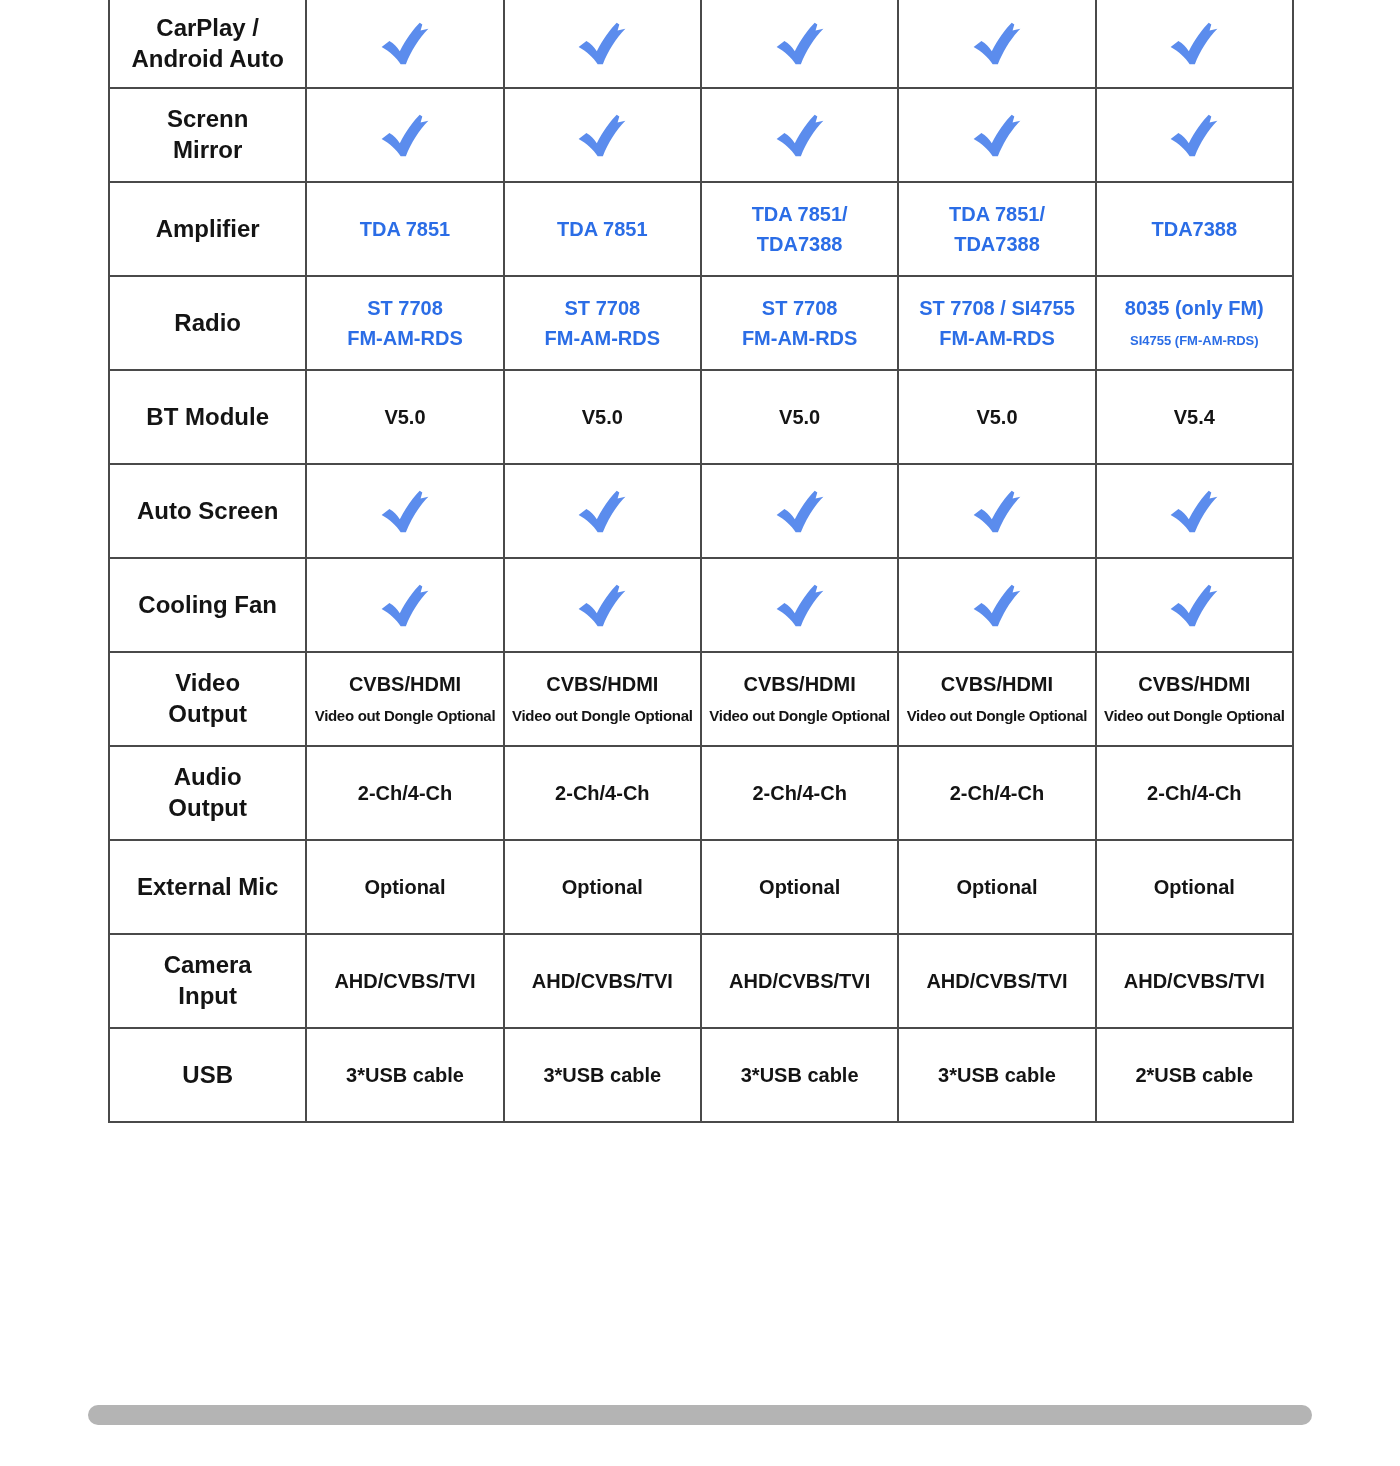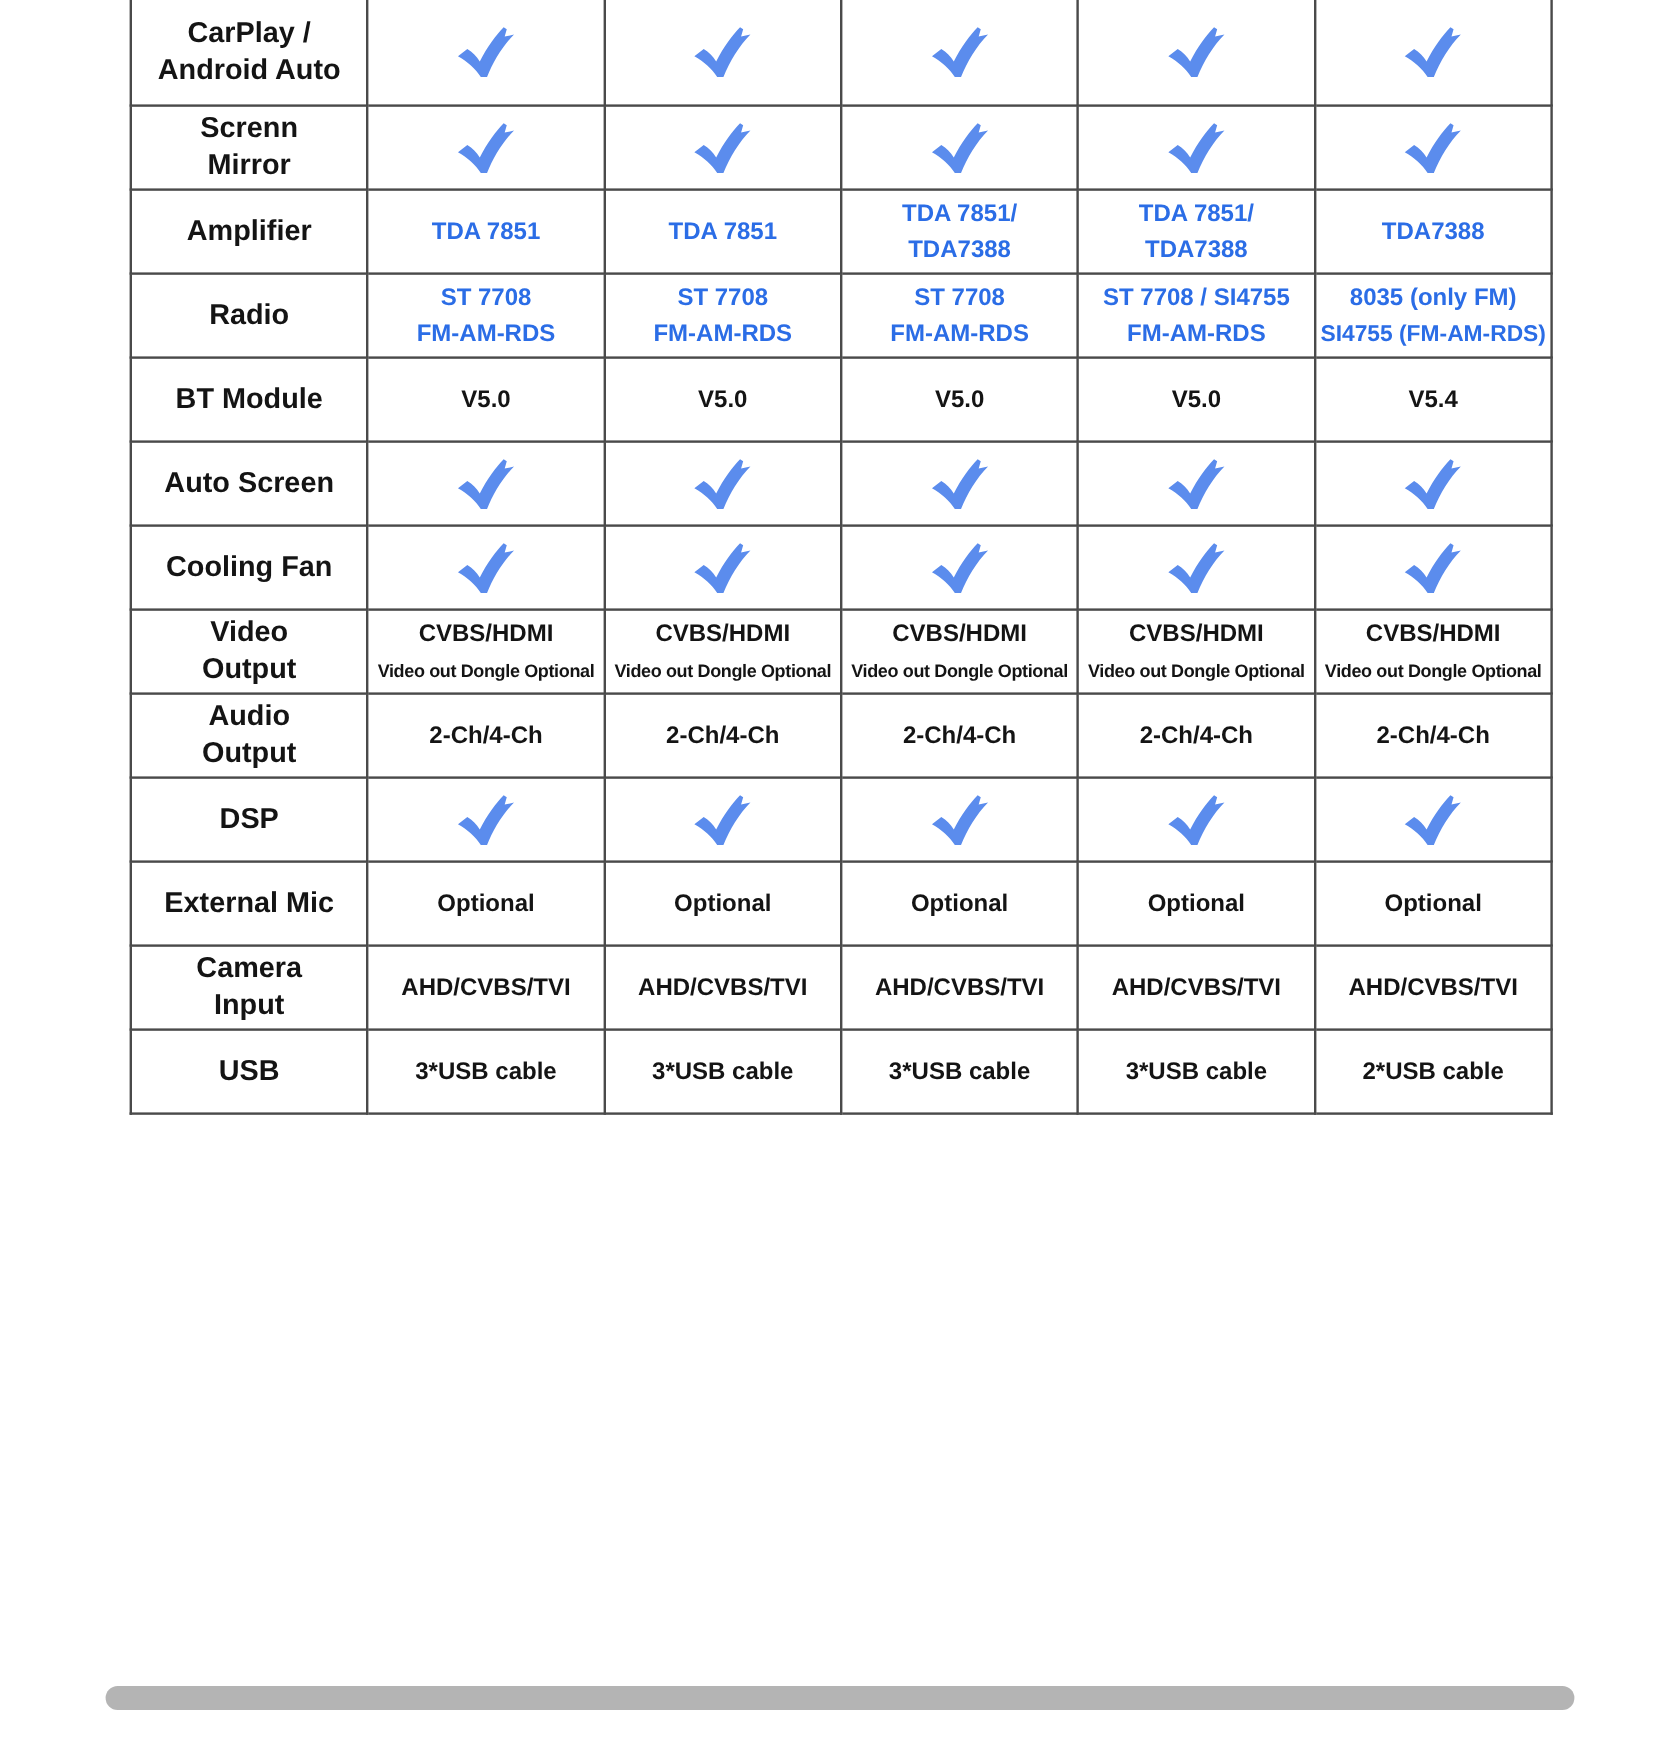--- a/index.html
+++ b/index.html
@@ -21,38 +21,38 @@
     table-layout:fixed;
     border-collapse:collapse;
   }
   .spec-table td {
     border:2px solid var(--border-color,#4a4a4a);
     text-align:center;
     vertical-align:middle;
     background:#ffffff;
     overflow:hidden;
   }
-  .spec-table tr { height:70px; }
+  .spec-table tr { height:94px; }
   .spec-table tr.first { height:88px; }
   .spec-table tr.first td { border-top:none; }
   .label-cell {
     font-weight:700;
     font-size:24px;
     color:#141414;
     line-height:1.28;
   }
   .value-cell {
     font-weight:700;
     font-size:20px;
     line-height:1.5;
     color:#141414;
   }
   .value-cell.blue { color:var(--blue-text,#2b6de6); }
   .sub-small { font-size:15px; letter-spacing:-0.3px; white-space:nowrap; }
-  .sub-mid   { font-size:19px; white-space:nowrap; }
+  .sub-mid   { font-size:13px; white-space:nowrap; }
   .check-icon, .cross-icon { display:inline-block; vertical-align:middle; }
   .scrollbar-thumb {
     position:absolute;
     left:88px;
     top:1405px;
     width:1224px;
     height:20px;
     border-radius:10px;
     background:var(--scrollbar-color,#b4b4b4);
   }
@@ -177,38 +177,20 @@
         </tr>
         <tr>
           <td class="label-cell"><span>Audio</span><br><span>Output</span></td>
           <td class="value-cell"><span>2-Ch/4-Ch</span></td>
           <td class="value-cell"><span>2-Ch/4-Ch</span></td>
           <td class="value-cell"><span>2-Ch/4-Ch</span></td>
           <td class="value-cell"><span>2-Ch/4-Ch</span></td>
           <td class="value-cell"><span>2-Ch/4-Ch</span></td>
         </tr>
         <tr>
-          <td class="label-cell"><span>DSP</span></td>
-          <td class="value-cell"><svg class="check-icon" width="52" height="45" viewBox="0 0 60 52">
-              <path fill="#5b8ced" d="M3,30 L12,23 C17,26 21,30 24,35 C31,21 40,9 47,2 L50,4 L48,11 L57,9 C46,20 37,35 31,50 L25,50 C20,42 12,35 3,30 Z"></path>
-            </svg></td>
-          <td class="value-cell"><svg class="check-icon" width="52" height="45" viewBox="0 0 60 52">
-              <path fill="#5b8ced" d="M3,30 L12,23 C17,26 21,30 24,35 C31,21 40,9 47,2 L50,4 L48,11 L57,9 C46,20 37,35 31,50 L25,50 C20,42 12,35 3,30 Z"></path>
-            </svg></td>
-          <td class="value-cell"><svg class="check-icon" width="52" height="45" viewBox="0 0 60 52">
-              <path fill="#5b8ced" d="M3,30 L12,23 C17,26 21,30 24,35 C31,21 40,9 47,2 L50,4 L48,11 L57,9 C46,20 37,35 31,50 L25,50 C20,42 12,35 3,30 Z"></path>
-            </svg></td>
-          <td class="value-cell"><svg class="check-icon" width="52" height="45" viewBox="0 0 60 52">
-              <path fill="#5b8ced" d="M3,30 L12,23 C17,26 21,30 24,35 C31,21 40,9 47,2 L50,4 L48,11 L57,9 C46,20 37,35 31,50 L25,50 C20,42 12,35 3,30 Z"></path>
-            </svg></td>
-          <td class="value-cell"><svg class="check-icon" width="52" height="45" viewBox="0 0 60 52">
-              <path fill="#5b8ced" d="M3,30 L12,23 C17,26 21,30 24,35 C31,21 40,9 47,2 L50,4 L48,11 L57,9 C46,20 37,35 31,50 L25,50 C20,42 12,35 3,30 Z"></path>
-            </svg></td>
-        </tr>
-        <tr>
           <td class="label-cell"><span>External Mic</span></td>
           <td class="value-cell"><span>Optional</span></td>
           <td class="value-cell"><span>Optional</span></td>
           <td class="value-cell"><span>Optional</span></td>
           <td class="value-cell"><span>Optional</span></td>
           <td class="value-cell"><span>Optional</span></td>
         </tr>
         <tr>
           <td class="label-cell"><span>Camera</span><br><span>Input</span></td>
           <td class="value-cell"><span>AHD/CVBS/TVI</span></td>

